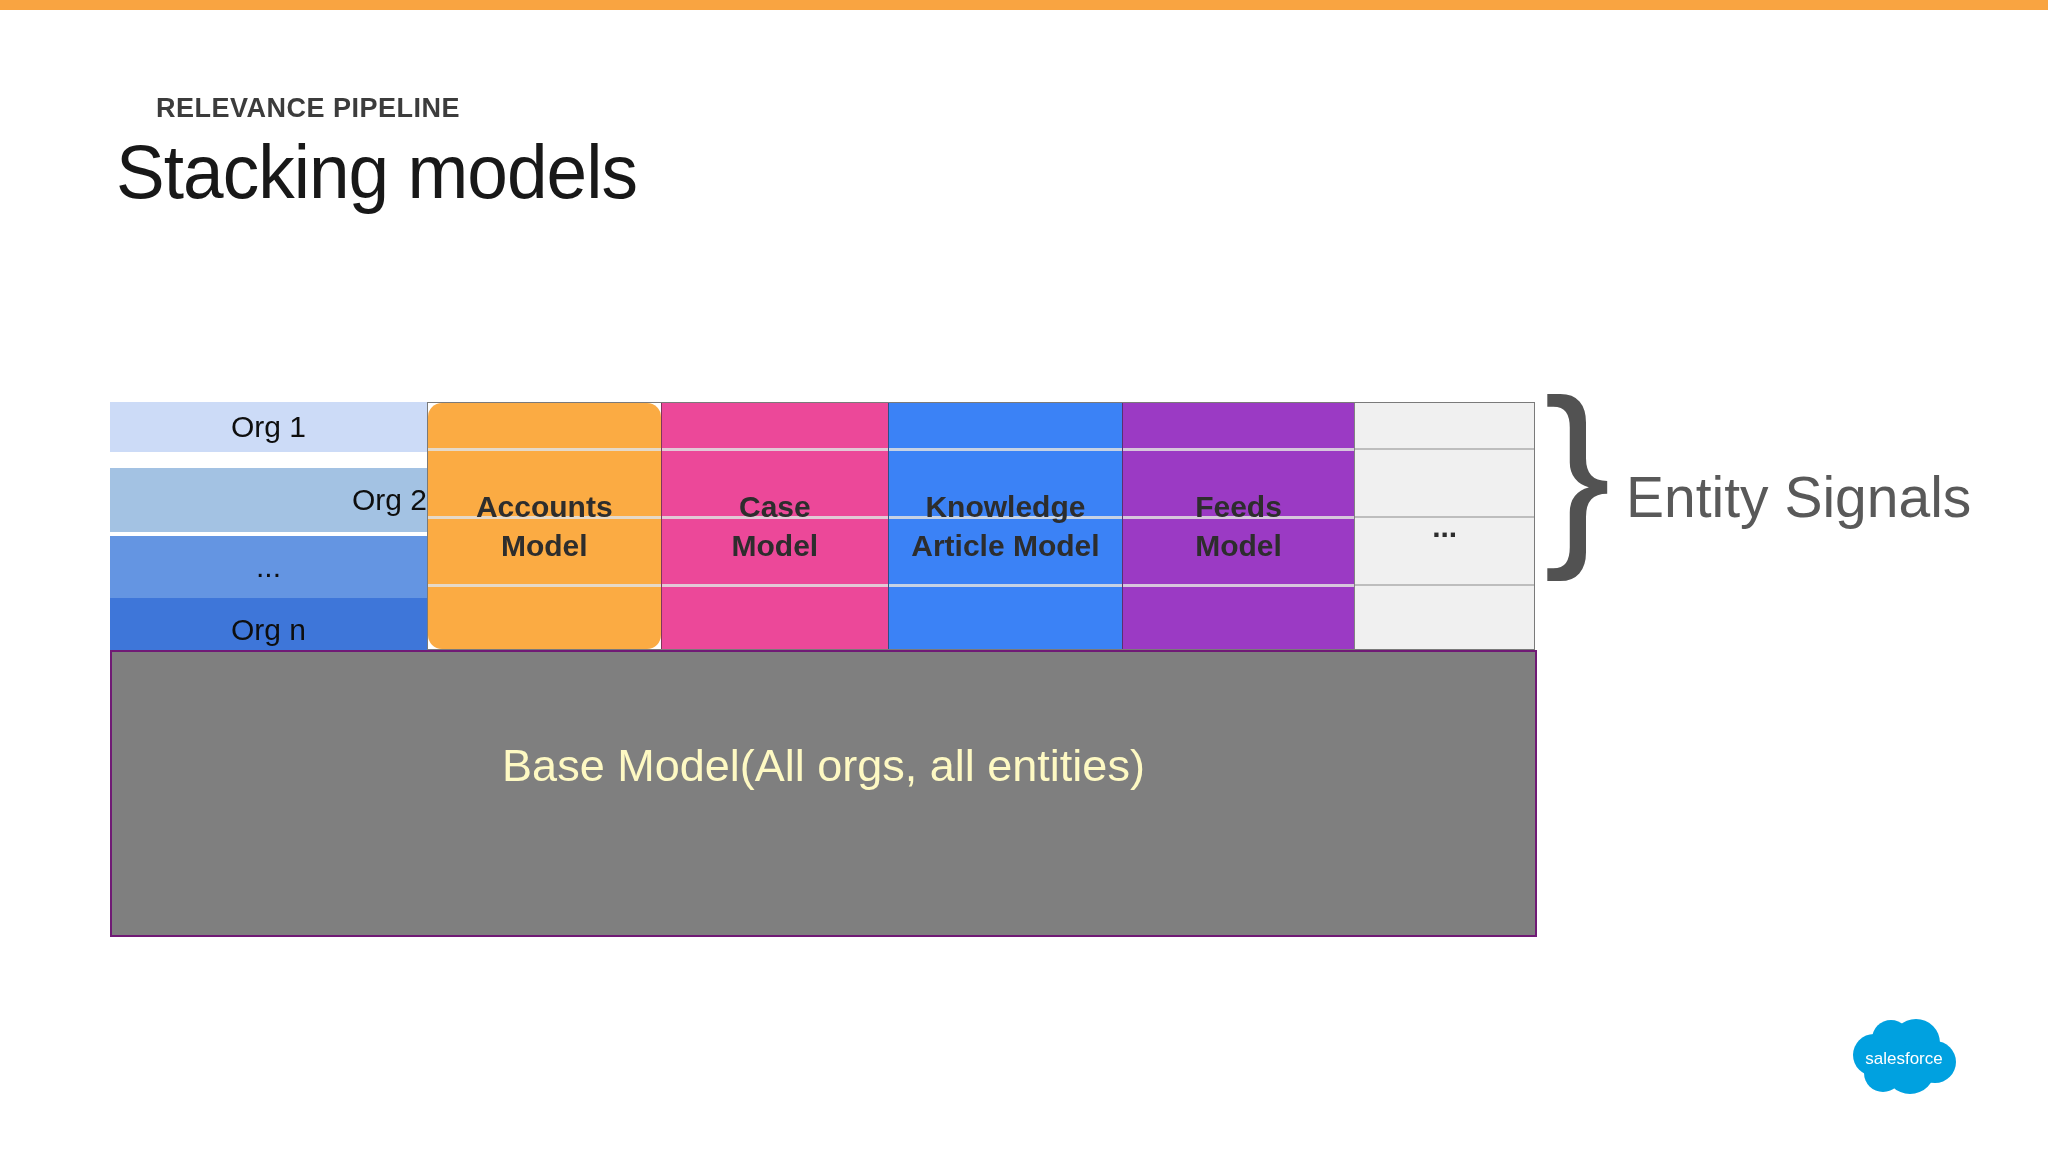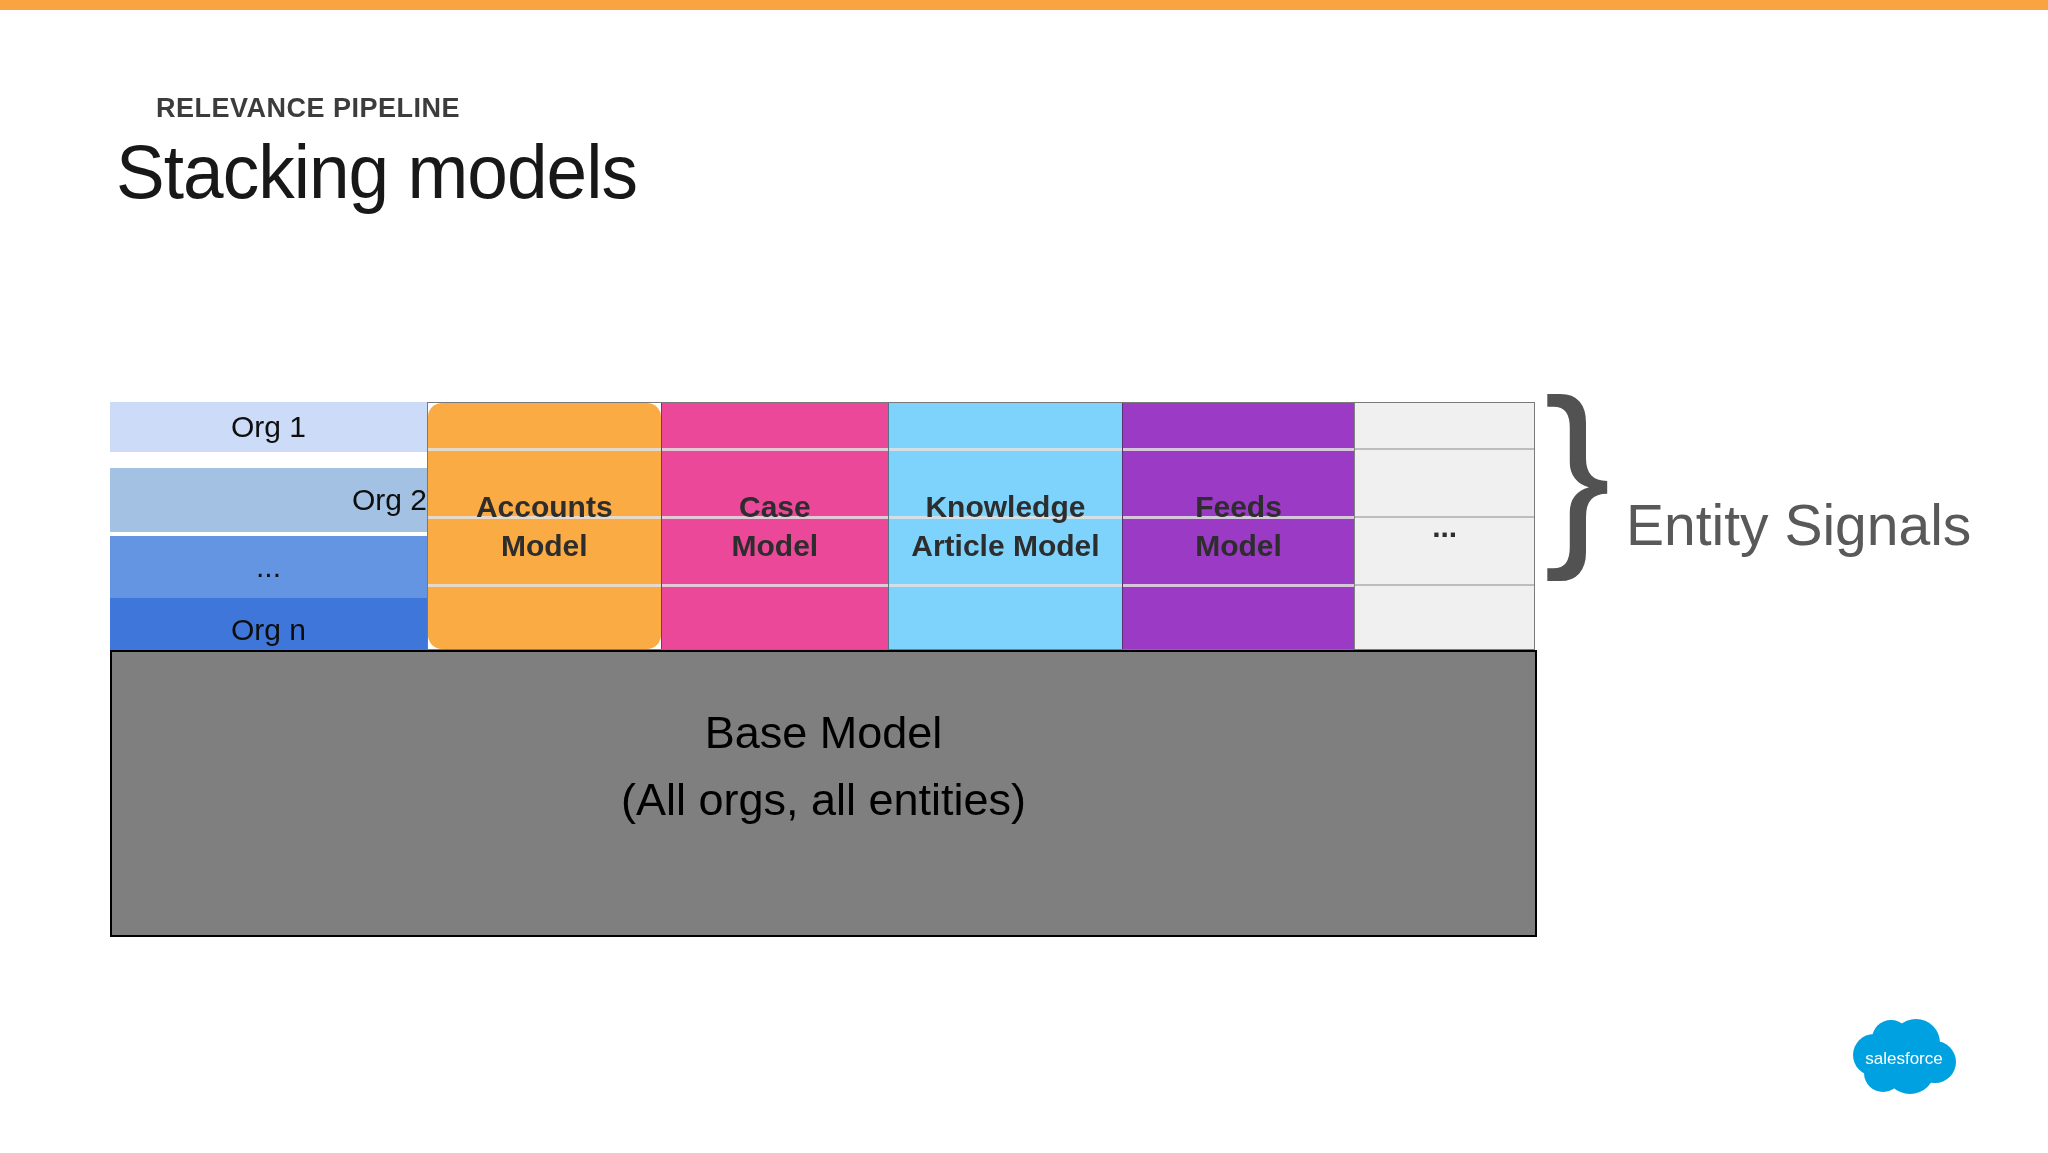--- a/index.html
+++ b/index.html
@@ -101,48 +101,47 @@
     line-height: 1.3;
     color: #2d2d2d;
   }
 
   
   .base-box {
     position: absolute;
     left: 110px; top: 650px;
     width: 1427px; height: 287px;
     box-sizing: border-box;
-    border: 2px solid #000000;
-    display: flex;
-    flex-direction: column;
+    border: 2px solid #701a75;
+    display: flex;
+    flex-direction: row;
     align-items: center;
     justify-content: center;
     padding-bottom: 55px;
     text-align: center;
     font-size: 45px;
     line-height: 1.5;
-    color: #000000;
+    color: #fef9c3;
   }
 
   
   .brace {
     position: absolute;
     left: 1544px; top: 396px;
     height: 150px;
     font-size: 200px;
     line-height: 148px;
     font-weight: 400;
     color: #525252;
   }
   .entity-label {
     position: absolute;
     left: 1626px; top: 464px;
     font-size: 57px;
     color: #595959;
-    margin-top: 28px;
   }
 
   
   .sf-logo {
     position: absolute;
     left: 1850px; top: 1016px;
     width: 108px; height: 88px;
   }
 </style>
 </head>
@@ -182,21 +181,21 @@
     </div>
     <div class="model-col c1" style="background: #ec4899;">
       <i class="divider d1"></i>
       <i class="divider d2"></i>
       <i class="divider d3"></i>
       <div class="model-label">
         <span>Case</span>
         <span>Model</span>
       </div>
     </div>
-    <div class="model-col c2" style="background: #7dd3fc;">
+    <div class="model-col c2" style="background: #3b82f6;">
       <i class="divider d1"></i>
       <i class="divider d2"></i>
       <i class="divider d3"></i>
       <div class="model-label">
         <span>Knowledge</span>
         <span>Article Model</span>
       </div>
     </div>
     <div class="model-col c3" style="background: rgb(155, 58, 196);">
       <i class="divider d1"></i>

